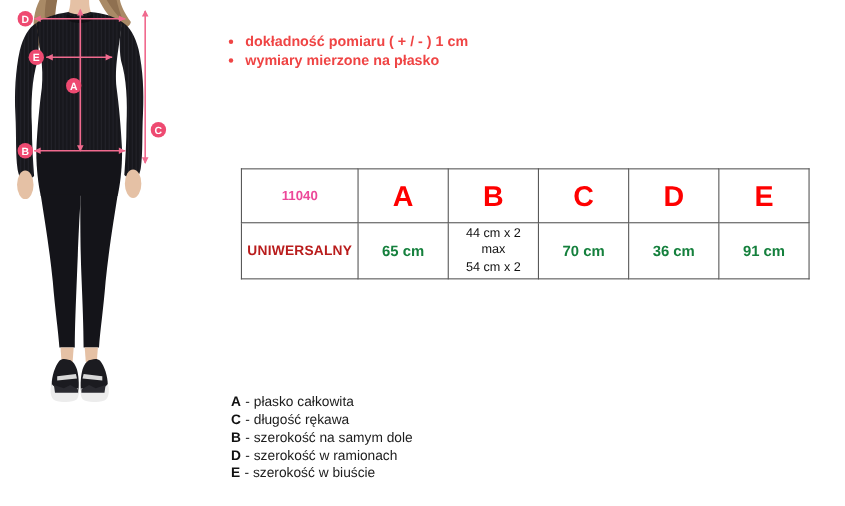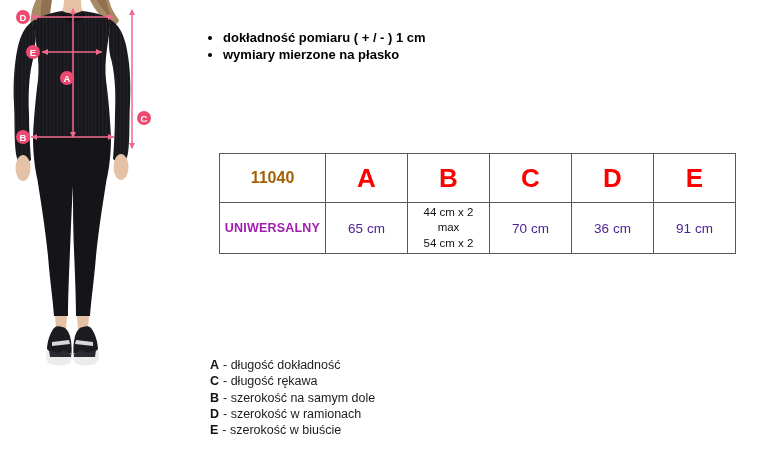--- a/index.html
+++ b/index.html
@@ -7,32 +7,32 @@
         font-family:"Liberation Sans",sans-serif;color:#111;}
 
   
   .model-wrap{position:absolute;left:0;top:0;width:190px;height:370px;}
 
   
   .hdr{position:absolute;left:198px;top:7px;font-size:14px;font-weight:bold;white-space:nowrap;line-height:18px;}
   .hdr .title{color:#fe0000;text-decoration:underline;}
   .hdr .subtitle{color:#111;margin-left:5px;}
   .bullets{position:absolute;left:198px;top:29px;margin:0;padding:0 0 0 25px;
-           font-size:13px;font-weight:bold;color:#000000;}
+           font-size:13px;font-weight:bold;color:#ef4444;}
   .bullets li{line-height:17px;margin:0;}
 
   
   table.size{position:absolute;left:219px;top:153px;border-collapse:collapse;table-layout:fixed;}
   table.size td{border:1px solid #595959;text-align:center;vertical-align:middle;padding:0;background:#fff;}
   tr.r1{height:49px;}
   tr.r2{height:51px;}
-  .code{font-size:16px;font-weight:bold;color:#a16207;}
+  .code{font-size:12px;font-weight:bold;color:#ec4899;}
   .colletter{font-size:26px;font-weight:bold;color:#fe0000;}
-  .sizelabel{font-size:12.5px;font-weight:bold;color:#a21caf;letter-spacing:.2px;}
-  .val{font-size:13.5px;font-weight:normal;color:#4c1d95;}
+  .sizelabel{font-size:12.5px;font-weight:bold;color:#b91c1c;letter-spacing:.2px;}
+  .val{font-size:13.5px;font-weight:bold;color:#15803d;}
   .val-multi{font-size:11.5px;font-weight:normal;color:#111;line-height:1.32;white-space:pre-line;}
 
   
   .legend{position:absolute;left:210px;top:357px;font-size:12.5px;color:#1c1c1c;}
   .legend .row{line-height:16.3px;}
   .legend b{font-weight:bold;color:#111;}
   .legend .desc{margin-left:4px;font-weight:normal;}
 </style>
 </head>
 <body>
@@ -172,21 +172,21 @@
 54 cm x 2</td>
         <td class="val">70 cm</td>
         <td class="val">36 cm</td>
         <td class="val">91 cm</td>
       </tr>
     </tbody>
   </table>
 
   <div class="legend">
     <div class="row">
-      <b>A</b><span class="desc">- długość dokładność</span>
+      <b>A</b><span class="desc">- płasko całkowita</span>
     </div>
     <div class="row">
       <b>C</b><span class="desc">- długość rękawa</span>
     </div>
     <div class="row">
       <b>B</b><span class="desc">- szerokość na samym dole</span>
     </div>
     <div class="row">
       <b>D</b><span class="desc">- szerokość w ramionach</span>
     </div>

